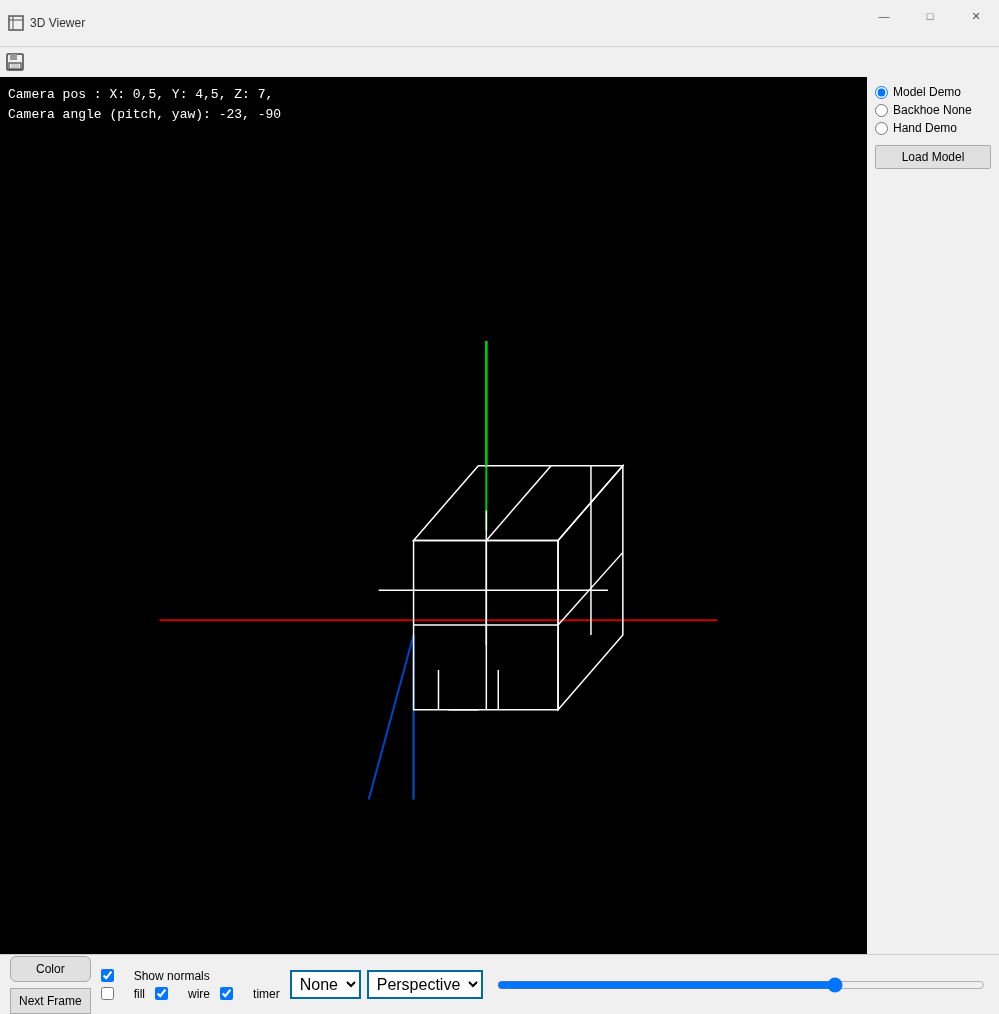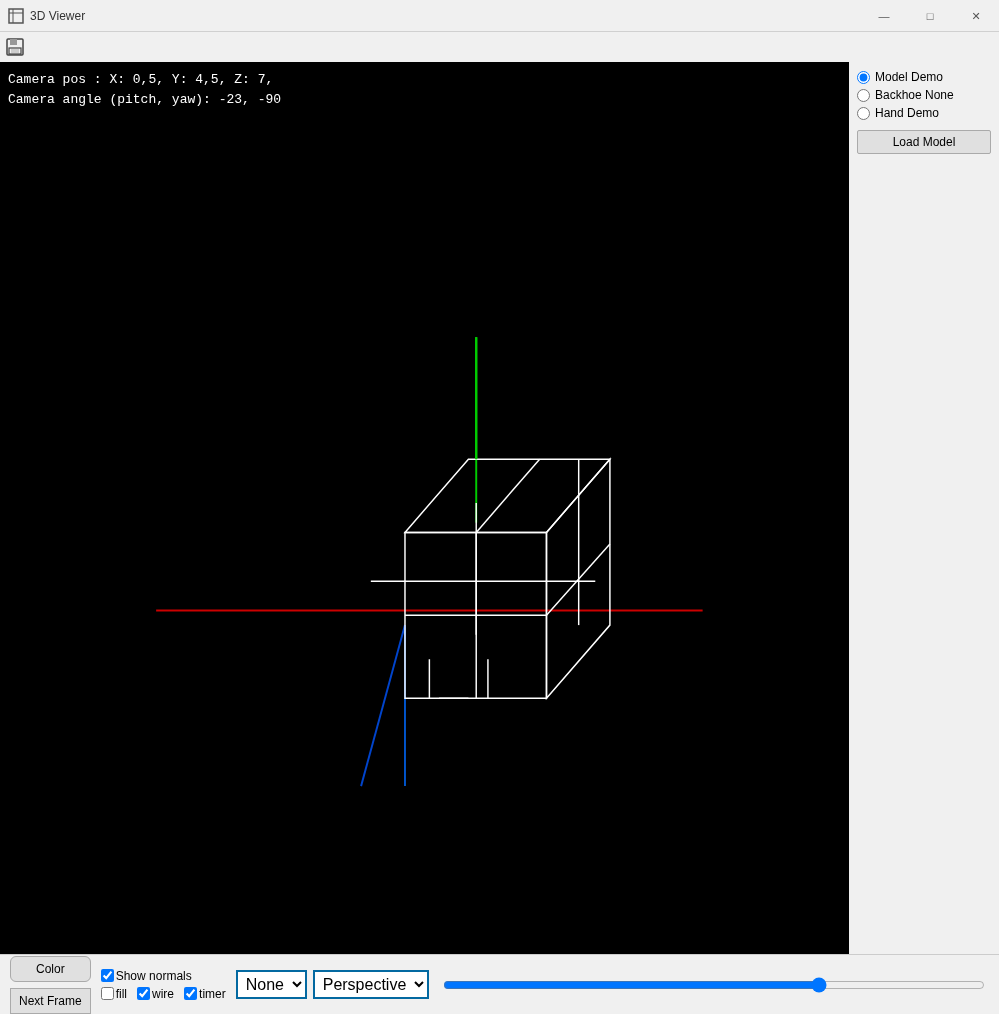--- a/index.html
+++ b/index.html
@@ -10,21 +10,21 @@
       width: 999px;
       height: 1014px;
       overflow: hidden;
       display: flex;
       flex-direction: column;
     }
 
     
     #titlebar {
       background: #f0f0f0;
-      height: 32px;
+      height: 47px;
       display: flex;
       align-items: center;
       padding: 0 8px;
       border-bottom: 1px solid #d0d0d0;
       flex-shrink: 0;
       position: relative;
     }
     #titlebar-icon {
       width: 16px;
       height: 16px;
@@ -110,21 +110,21 @@
     }
 
     
     #scene-svg {
       width: 100%;
       height: 100%;
     }
 
     
     #right-panel {
-      width: 150px;
+      width: 132px;
       background: #f0f0f0;
       padding: 8px;
       display: flex;
       flex-direction: column;
       flex-shrink: 0;
     }
     .radio-group {
       display: flex;
       flex-direction: column;
       gap: 4px;
@@ -180,21 +180,21 @@
       min-width: 75px;
     }
     .checkbox-group {
       display: flex;
       flex-direction: column;
       gap: 4px;
     }
     .checkbox-item {
       display: flex;
       align-items: center;
-      gap: 2px;
+      gap: 20px;
       font-size: 12px;
       cursor: pointer;
     }
     .checkbox-item input[type="checkbox"] { cursor: pointer; }
     .toolbar-dropdowns {
       display: flex;
       gap: 6px;
     }
     select.toolbar-select {
       padding: 3px 4px;

